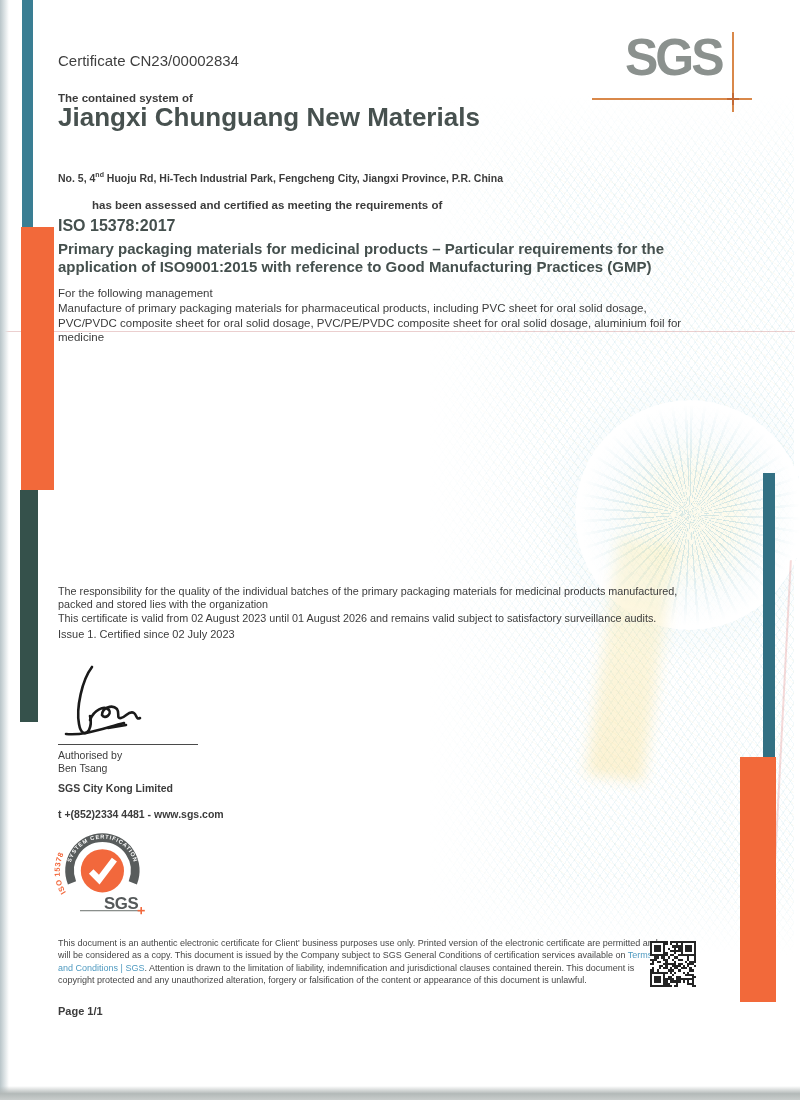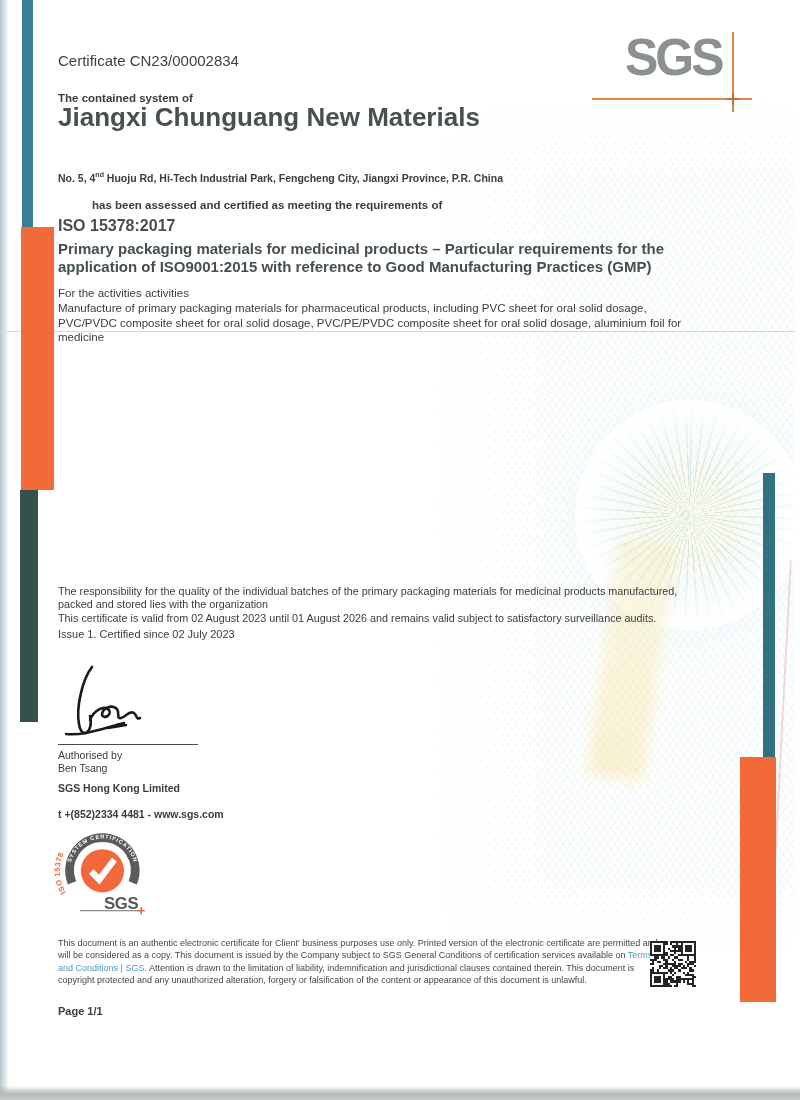--- a/index.html
+++ b/index.html
@@ -104,42 +104,42 @@
 <div class="abs intro">The contained system of</div>
 <div class="abs company">
   <span>Jiangxi Chunguang New Materials</span><br>
 </div>
 <div class="abs address"><span>No. 5, 4</span><sup>nd</sup><span> Huoju Rd, Hi-Tech Industrial Park, Fengcheng City, Jiangxi Province, P.R. China</span></div>
 
 <div class="abs assessed">has been assessed and certified as meeting the requirements of</div>
 <div class="abs standard">ISO 15378:2017</div>
 <div class="abs standard-desc">Primary packaging materials for medicinal products – Particular requirements for the application of ISO9001:2015 with reference to Good Manufacturing Practices (GMP)</div>
 
-<div class="abs act-label">For the activities activities</div>
+<div class="abs act-label">For the following management</div>
 <div class="abs activities">Manufacture of primary packaging materials for pharmaceutical products, including PVC sheet for oral solid dosage, PVC/PVDC composite sheet for oral solid dosage, PVC/PE/PVDC composite sheet for oral solid dosage, aluminium foil for medicine</div>
 
 <div class="abs responsibility">The responsibility for the quality of the individual batches of the primary packaging materials for medicinal products manufactured, packed and stored lies with the organization</div>
 <div class="abs validity">This certificate is valid from 02 August 2023 until 01 August 2026 and remains valid subject to satisfactory surveillance audits.</div>
 <div class="abs issue">Issue 1. Certified since 02 July 2023</div>
 
 <svg class="abs sig-svg" width="160" height="86" viewBox="0 0 160 86">
   <g fill="none" stroke="#1a1a1a" stroke-width="2.6" stroke-linecap="round">
     <path d="M40 3 C30 16 24 44 27 60 C28.5 69 33 72 37 66 C39 62 39 56 38 52"></path>
     <path d="M38 56 C42 46 52 41 57 46 C60 50 53 56 50 51 C50 44 60 40 65 45 C68 49 64 55 69 54 C74 53 77 46 82 49 C85 51 84 56 88 54"></path>
     <path d="M14 70 C32 72 52 64 72 59"></path>
     <path d="M56 64 L74 61"></path>
   </g>
 </svg>
 <div class="abs sig-line"></div>
 <div class="abs authorised">
   <span>Authorised by</span><br>
   <span>Ben Tsang</span>
 </div>
 <div class="abs office">
-  <span>SGS Hong Kong Limited</span><br>
+  <span>SGS City Kong Limited</span><br>
   <br>
   <span>t +(852)2334 4481 - www.sgs.com</span>
 </div>
 
 <svg class="abs badge" width="104" height="92" viewBox="0 0 130 115">
   <defs>
     <path id="arcTop" d="M 29 44 A 41 41 0 0 1 107 44"></path>
     <path id="arcIso" d="M 24 85 A 50 50 0 0 1 24 27"></path>
   </defs>
   <path d="M 30 71 A 41 41 0 1 1 106 71" fill="none" stroke="#585c5c" stroke-width="11"></path>

